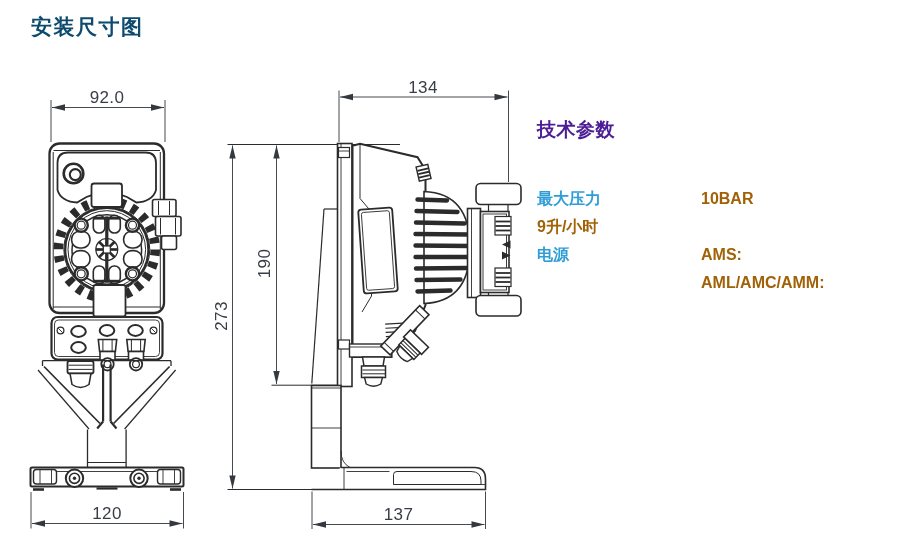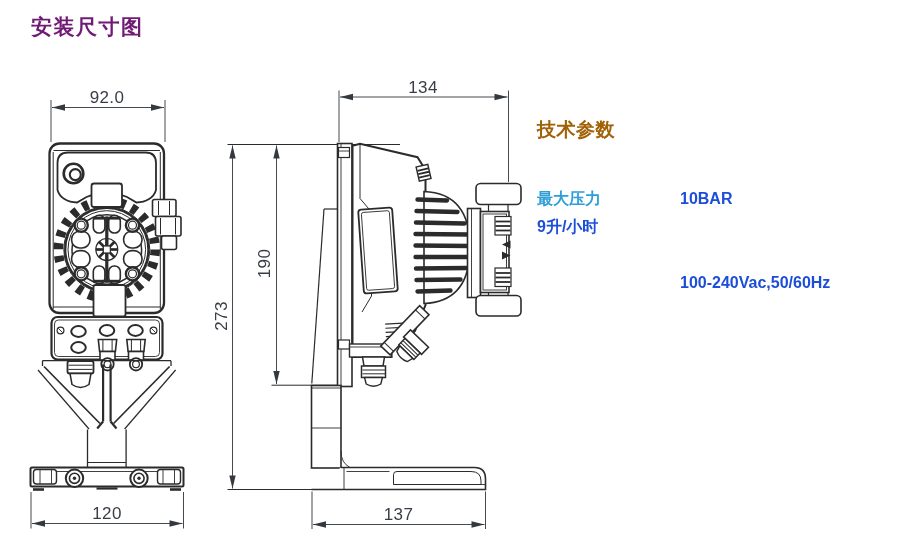--- a/index.html
+++ b/index.html
@@ -2,32 +2,32 @@
 <html><head>
 <meta charset="utf-8">
 <style>
   html,body{margin:0;padding:0;}
   body{
     width:903px;height:547px;position:relative;background:#ffffff;overflow:hidden;
     font-family:"Liberation Sans","DejaVu Sans",sans-serif;
   }
   .page-title{
     position:absolute;left:31px;top:13px;font-size:21px;font-weight:700;
-    color:#701a75;letter-spacing:1.5px;
+    color:#0c4a6e;letter-spacing:1.5px;
   }
   .drawing{position:absolute;left:0;top:0;}
   .specs{position:absolute;left:537px;top:0;width:360px;}
   .specs-heading{
     position:absolute;left:0;top:117px;font-size:19px;font-weight:700;
-    color:#a16207;letter-spacing:0.5px;white-space:nowrap;
+    color:#4c1d95;letter-spacing:0.5px;white-space:nowrap;
   }
   .spec-rows{position:absolute;left:0;top:185px;width:360px;}
-  .spec-row{display:flex;height:28px;line-height:28px;font-size:16px;font-weight:700;}
+  .spec-row{display:flex;height:28px;line-height:28px;font-size:16px;font-weight:700;gap:21px;}
   .spec-label{width:143px;color:#2f9ed6;flex:0 0 143px;white-space:nowrap;}
-  .spec-value{color:#1d4ed8;white-space:nowrap;}
+  .spec-value{color:#a16207;white-space:nowrap;}
   text.dim{
     font-family:"Liberation Sans","DejaVu Sans",sans-serif;
     font-size:17px;fill:#393e46;letter-spacing:0.4px;
   }
 </style>
 </head>
 <body>
 
 <div class="page-title">安装尺寸图</div>
 
@@ -349,22 +349,23 @@
   <div class="specs-heading">技术参数</div>
   <div class="spec-rows">
     <div class="spec-row">
       <span class="spec-label">最大压力</span>
       <span class="spec-value">10BAR</span>
     </div>
     <div class="spec-row">
       <span class="spec-value">9升/小时</span>
     </div>
     <div class="spec-row">
+      <span class="spec-label">电源</span>
+      <span class="spec-value">AMS:</span>
+    </div>
+    <div class="spec-row">
       <span class="spec-label"></span>
-    </div>
-    <div class="spec-row">
-      <span class="spec-label"></span>
-      <span class="spec-value">100-240Vac,50/60Hz</span>
+      <span class="spec-value">AML/AMC/AMM:</span>
     </div>
     <div class="spec-row">
     </div>
   </div>
 </div>
 
 </body></html>

